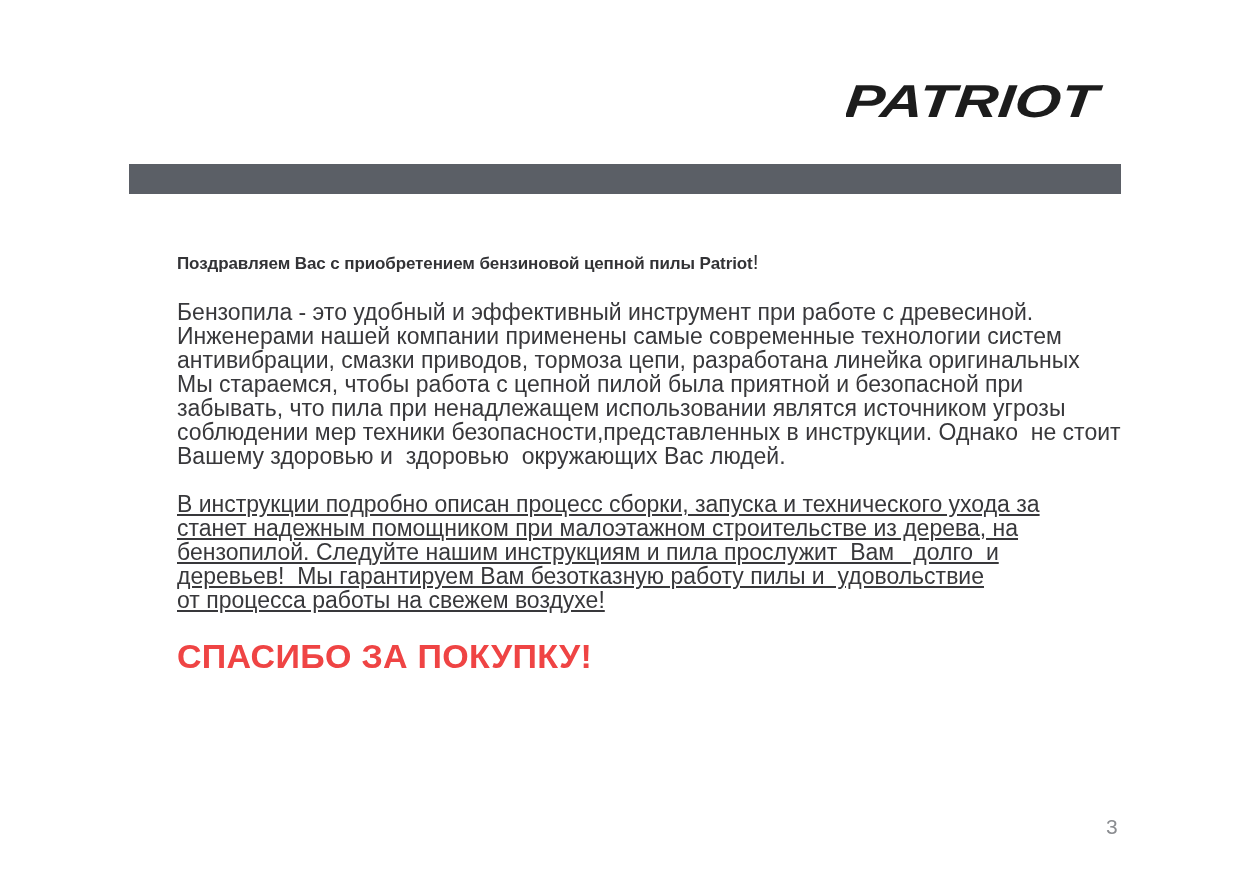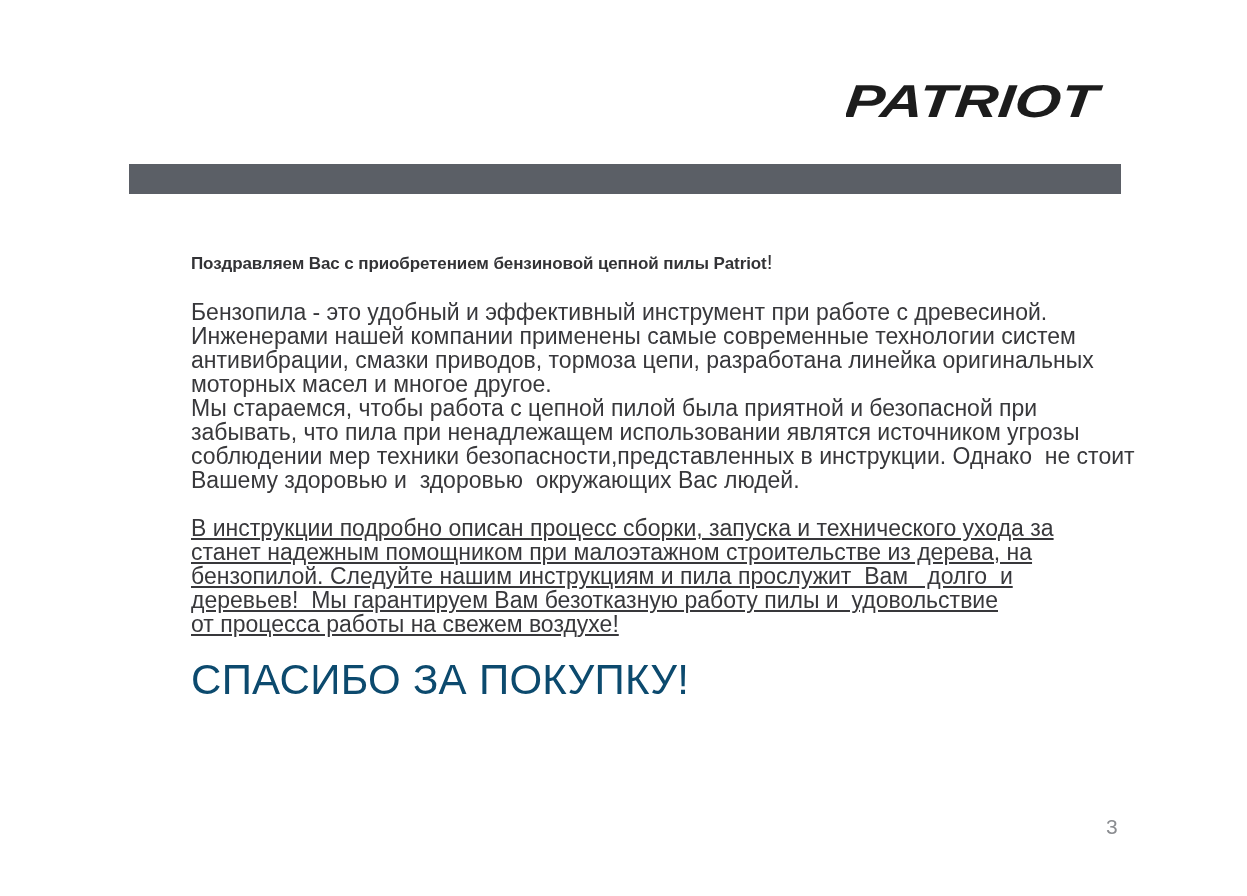--- a/index.html
+++ b/index.html
@@ -26,21 +26,21 @@
     .band {
       position: absolute;
       left: 129px;
       top: 164px;
       width: 992px;
       height: 30px;
       background: #5b5f66;
     }
     .content {
       position: absolute;
-      left: 191px;
+      left: 177px;
       top: 250px;
       width: 900px;
     }
     .intro {
       font-size: 17px;
       font-weight: bold;
       color: #333336;
       margin: 0;
       line-height: 24px;
       white-space: nowrap;
@@ -58,24 +58,24 @@
     }
     .para .line {
       display: block;
       white-space: pre;
     }
     .p1 { margin-top: 24px; }
     .p2 { }
     .p3 { margin-top: 24px; text-decoration: underline; }
     .thanks {
       margin: 22px 0 0 0;
-      font-size: 42px;
+      font-size: 34px;
       line-height: 44px;
-      font-weight: normal;
-      color: #0c4a6e;
+      font-weight: bold;
+      color: #ef4444;
       letter-spacing: 0.3px;
       white-space: nowrap;
     }
     .page-number {
       position: absolute;
       left: 1106px;
       top: 815px;
       font-size: 21px;
       color: #8a8c90;
     }
@@ -91,21 +91,20 @@
 
 <div class="band"></div>
 
 <div class="content">
   <p class="intro"><span>Поздравляем Вас с приобретением бензиновой цепной пилы Patriot</span><span class="excl">!</span></p>
 
   <p class="para p1">
     <span class="line">Бензопила - это удобный и эффективный инструмент при работе с древесиной.</span>
     <span class="line">Инженерами нашей компании применены самые современные технологии систем</span>
     <span class="line">антивибрации, смазки приводов, тормоза цепи, разработана линейка оригинальных</span>
-    <span class="line">моторных масел и многое другое.</span>
   </p>
 
   <p class="para p2">
     <span class="line">Мы стараемся, чтобы работа с цепной пилой была приятной и безопасной при</span>
     <span class="line">забывать, что пила при ненадлежащем использовании являтся источником угрозы</span>
     <span class="line">соблюдении мер техники безопасности,представленных в инструкции. Однако  не стоит</span>
     <span class="line">Вашему здоровью и  здоровью  окружающих Вас людей.</span>
   </p>
 
   <p class="para p3">

